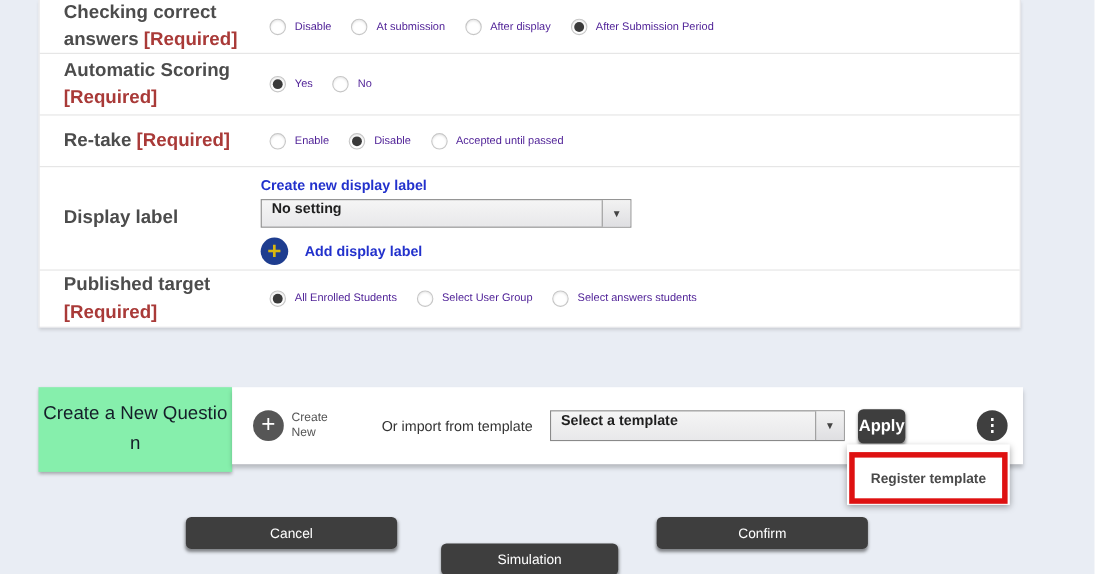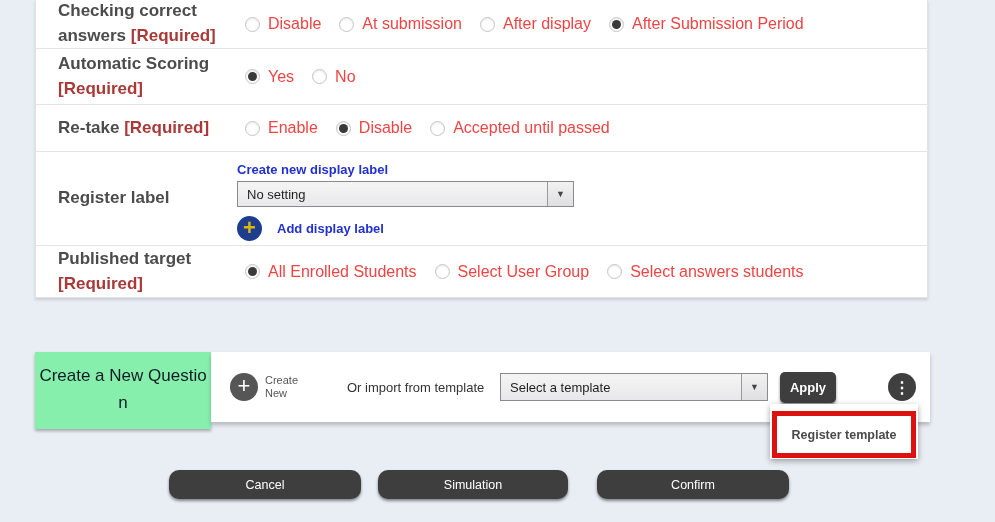--- a/index.html
+++ b/index.html
@@ -16,28 +16,28 @@
   .flabel { width:194px; padding-left:22px; flex-shrink:0; font-size:17px; font-weight:bold;
             color:#4c4c4c; line-height:1.45; }
   .req { color:#a93a38; font-weight:bold; }
   .opts { display:flex; align-items:center; padding-left:15px; }
   .opt { display:flex; align-items:center; margin-right:18px; cursor:default; }
   .radio { width:15px; height:15px; border-radius:50%; background:#fff; border:1px solid #c6c6c6;
            display:inline-block; position:relative; flex-shrink:0;
            box-shadow:inset 0 1px 2px rgba(0,0,0,0.10); }
   .radio.sel::after { content:""; position:absolute; left:2px; top:2px; right:2px; bottom:2px;
            border-radius:50%; background:#3a3a3a; }
-  .optlabel { font-size:16px; color:#ef4444; margin-left:8px; white-space:nowrap; }
+  .optlabel { font-size:10px; color:#4c1d95; margin-left:8px; white-space:nowrap; }
 
   
   .dl-content { padding-left:7px; padding-top:8px; align-self:flex-start; }
   .bluelink { color:#2231cc; font-weight:bold; font-size:13px; cursor:pointer; display:inline-block; }
   .dropdown { width:337px; height:26px; margin-top:3px; border:1px solid #8a8a8a; background:#f2f2f2;
-              display:flex; align-items:center; position:relative; cursor:pointer;
-              background:linear-gradient(#f5f5f5,#e8e8ea); }
+              display:flex; position:relative; cursor:pointer;
+              background:linear-gradient(#f5f5f5,#e8e8ea);font-weight:bold; }
   .dd-text { font-size:13px; color:#1f1f1f; padding-left:9px; flex:1; white-space:nowrap; overflow:hidden; }
   .dd-btn { width:26px; height:100%; border-left:1px solid #9a9a9a; display:flex; align-items:center;
             justify-content:center; background:linear-gradient(#f2f2f2,#dfdfe2); }
   .dd-arrow { font-size:9px; color:#444; line-height:1; }
   .addrow { display:flex; align-items:center; margin-top:9px; }
   .addcircle { width:25px; height:25px; border-radius:50%; background:#1e3d8f; color:#d9b70f;
                display:flex; align-items:center; justify-content:center; font-size:22px; font-weight:bold;
                line-height:1; cursor:pointer; flex-shrink:0; padding-bottom:2px; }
   .addrow .bluelink { margin-left:15px; }
 
@@ -53,37 +53,37 @@
                 display:flex; align-items:center; justify-content:center; font-size:22px;
                 line-height:1; flex-shrink:0; padding-bottom:2px; }
   .createnew-label { width:50px; margin-left:7px; font-size:11px; color:#555; line-height:1.15; }
   .importlabel { position:absolute; left:136px; top:0; height:70px; display:flex; align-items:center;
                  font-size:13px; font-weight:normal; color:#333; }
   .qrow .dropdown { position:absolute; left:289px; top:21px; width:268px; height:28px; margin-top:0; }
   .btn-dark { background:#3e3e3e; color:#fff; border:none; border-radius:5px;
               display:flex; align-items:center; justify-content:center; font-size:12.5px;
               font-family:"Liberation Sans", sans-serif; cursor:pointer;
               box-shadow:0 2px 3px rgba(0,0,0,0.45); }
-  .applybtn { position:absolute; left:569px; top:20px; width:56px; height:31px; font-weight:bold; font-size:13px; }
+  .applybtn { position:absolute; left:569px; top:20px; width:43px; height:31px; font-weight:bold; font-size:15px; }
   .kebab { position:absolute; left:677px; top:21px; width:28px; height:28px; border-radius:50%;
            background:#3f3f3f; color:#fff; display:flex; align-items:center; justify-content:center;
            font-size:16px; font-weight:bold; cursor:pointer; }
 
   
   .popup { position:absolute; left:770px; top:404px; width:148px; height:55px; background:#fff;
            box-shadow:0 2px 6px rgba(0,0,0,0.35); }
   .redbox { position:absolute; left:772px; top:411px; width:144px; height:47px;
             border:5px solid #de1111; background:#fff; display:flex; align-items:center;
             justify-content:center; cursor:pointer; }
   .redbox span { font-size:12.5px; font-weight:bold; color:#4a4a4a; white-space:nowrap; }
 
   
-  .footbtn { position:absolute; top:470px; height:29px;border-radius:10px; }
+  .footbtn { position:absolute; top:470px; height:29px; }
   .btn-cancel { left:169px; width:192px; }
-  .btn-sim { left:378px; width:190px; }
+  .btn-sim { left:401px; width:161px;margin-top:24px; }
   .btn-confirm { left:597px; width:192px; }
 </style>
 </head>
 <body>
 
 <div class="stage">
 
   <div class="panel">
 
     <div class="frow r1">
@@ -144,21 +144,21 @@
         </span>
         <span class="opt">
           <span class="radio"></span>
           <span class="optlabel">Accepted until passed</span>
         </span>
       </div>
     </div>
 
     <div class="frow r4">
       <div class="flabel">
-        <span>Register label</span>
+        <span>Display label</span>
       </div>
       <div class="dl-content">
         <span class="bluelink">Create new display label</span>
         <div class="dropdown">
           <span class="dd-text">No setting</span>
           <span class="dd-btn">
             <span class="dd-arrow">▼</span>
           </span>
         </div>
         <div class="addrow">

